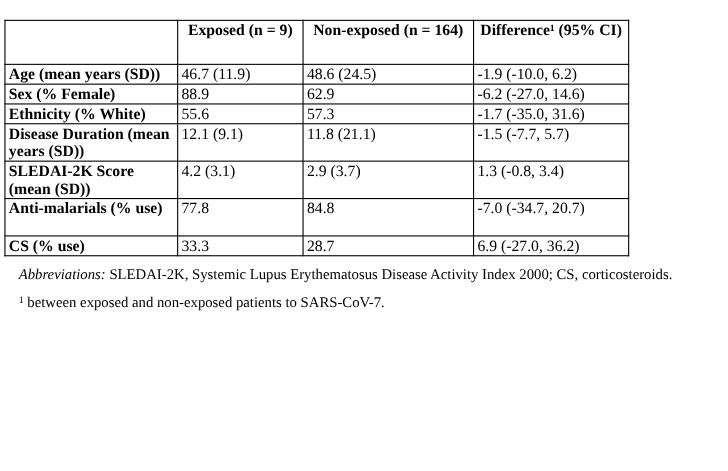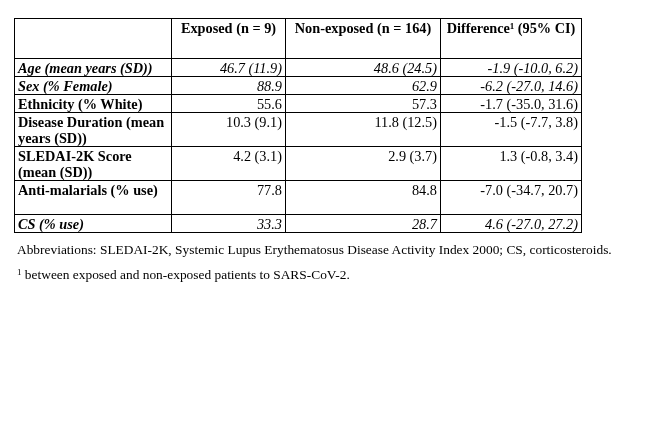--- a/index.html
+++ b/index.html
@@ -11,57 +11,57 @@
   }
   .page {
     position: relative;
     width: 662px; height: 428px;
     background: #ffffff;
     overflow: hidden;
   }
   table.main {
     border-collapse: collapse;
     table-layout: fixed;
-    margin: 18px 0 0 14px;
+    margin: 18px 0 0 4px;
     width: 567px;
   }
   table.main td, table.main th {
     border: 1px solid #000000;
     vertical-align: top;
     font-size: 14.3px;
     line-height: 16px;
     padding: 1px 3px 0 3px;
     overflow: hidden;
   }
   th { font-weight: bold; text-align: center; }
   td.lbl { font-weight: bold; text-align: left; }
-  td.val { text-align: right; }
+  td.val { text-align: left; }
   .nw { white-space: nowrap; }
   tr.hh  { height: 40px; }
-  tr.h1  { height: 18px; font-style: italic; }
+  tr.h1  { height: 18px; }
   tr.h1s { height: 17px; }
   tr.h2  { height: 34px; }
   tr.h3  { height: 48px; }
   .fn {
     margin-left: 17px;
     width: 629px;
     font-size: 13.4px;
     line-height: 20px;
     color: #000000;
   }
   .fn.abbr { margin-top: 7px; }
   .fn.note { margin-top: 5px; }
   .fn sup {
     font-size: 9px;
     line-height: 0;
     vertical-align: baseline;
     position: relative;
     top: -4px;
   }
-  .it { }
+  .it { font-style: italic; }
 </style>
 </head>
 <body>
 
 <div class="page">
 
   <table class="main">
     <colgroup>
       <col style="width:157px">
         <col style="width:114px">
@@ -88,43 +88,43 @@
       <td class="val">-6.2 (-27.0, 14.6)</td>
     </tr>
     <tr class="h1s">
       <td class="lbl nw">Ethnicity (% White)</td>
       <td class="val">55.6</td>
       <td class="val">57.3</td>
       <td class="val">-1.7 (-35.0, 31.6)</td>
     </tr>
     <tr class="h2">
       <td class="lbl">Disease Duration (mean years (SD))</td>
-      <td class="val">10.3 (9.1)</td>
-      <td class="val">11.8 (12.5)</td>
-      <td class="val">-1.5 (-7.7, 3.8)</td>
+      <td class="val">12.1 (9.1)</td>
+      <td class="val">11.8 (21.1)</td>
+      <td class="val">-1.5 (-7.7, 5.7)</td>
     </tr>
     <tr class="h2">
       <td class="lbl">SLEDAI-2K Score (mean (SD))</td>
       <td class="val">4.2 (3.1)</td>
       <td class="val">2.9 (3.7)</td>
       <td class="val">1.3 (-0.8, 3.4)</td>
     </tr>
     <tr class="h2">
       <td class="lbl">Anti-malarials (% use)</td>
       <td class="val">77.8</td>
       <td class="val">84.8</td>
       <td class="val">-7.0 (-34.7, 20.7)</td>
     </tr>
     <tr class="h1">
       <td class="lbl nw">CS (% use)</td>
       <td class="val">33.3</td>
       <td class="val">28.7</td>
-      <td class="val">4.6 (-27.0, 27.2)</td>
+      <td class="val">6.9 (-27.0, 36.2)</td>
     </tr>
   </tbody>
     </table>
 
   <div class="fn abbr"><span class="it">Abbreviations:</span><span> SLEDAI-2K, Systemic Lupus Erythematosus Disease Activity Index 2000; CS, corticosteroids.</span></div>
 
-  <div class="fn note"><sup>1</sup><span> between exposed and non-exposed patients to SARS-CoV-2.</span></div>
+  <div class="fn note"><sup>1</sup><span> between exposed and non-exposed patients to SARS-CoV-7.</span></div>
 
 
 </div>
 
 </body></html>

